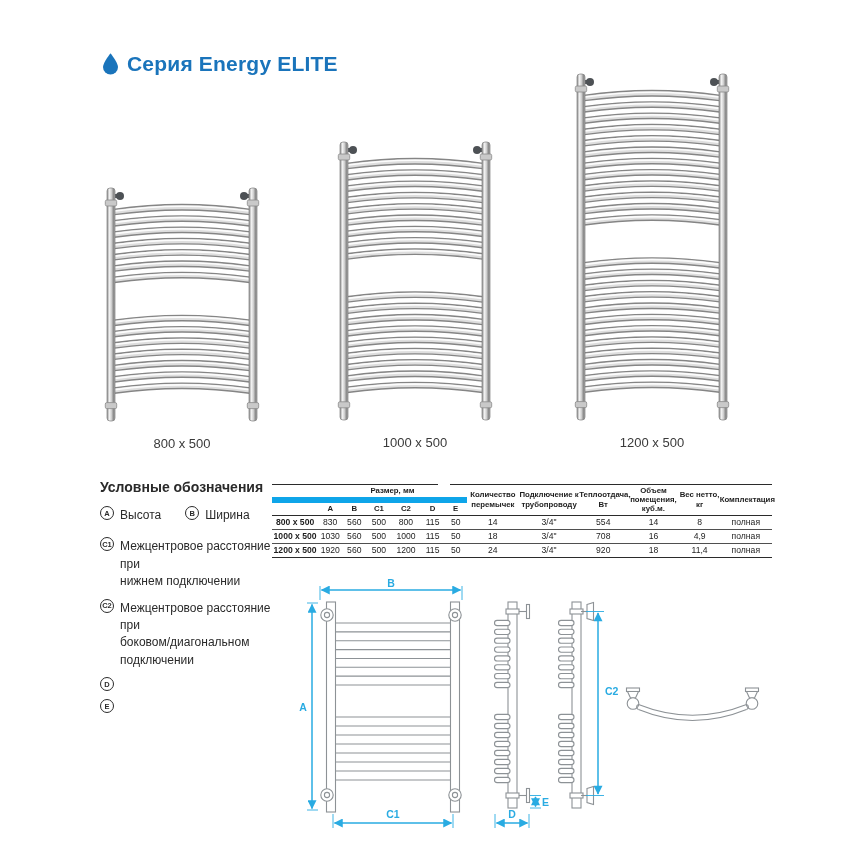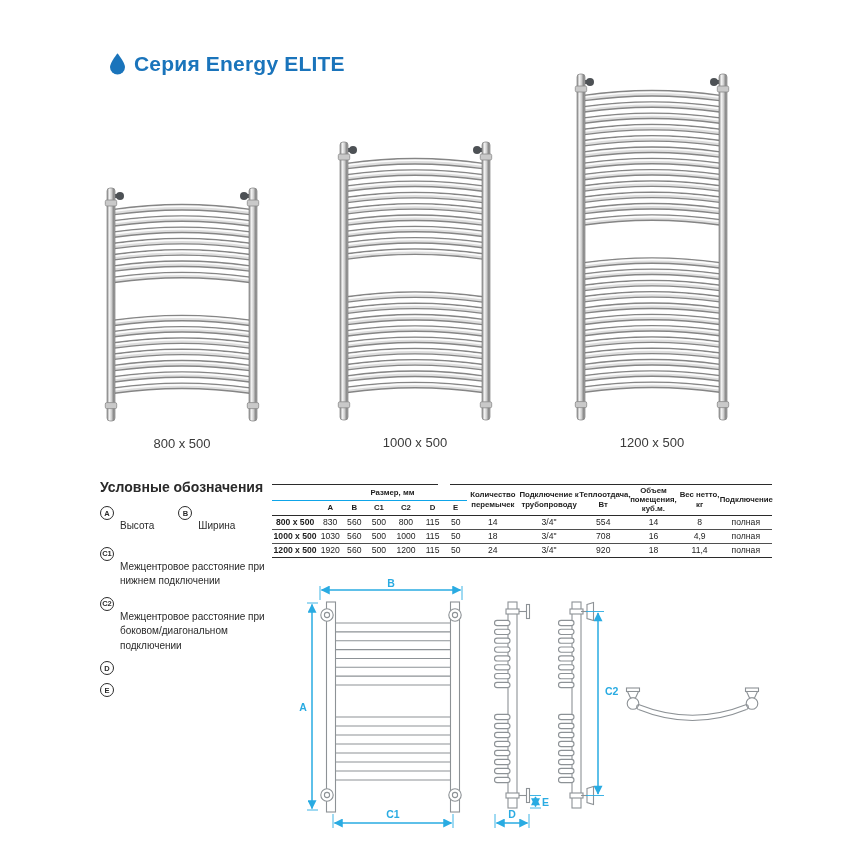--- a/index.html
+++ b/index.html
@@ -1,50 +1,50 @@
 <!DOCTYPE html>
 <html style="--accent: #1a74bb; --dim: #29abe2;"><head>
 <meta charset="utf-8">
 <style>
   :root { --accent:#1a74bb; --dim:#29abe2; }
   * { margin:0; padding:0; box-sizing:border-box; }
   body { background:#fff; font-family:"Liberation Sans", sans-serif; }
   .page { position:relative; width:850px; height:850px; background:#fff; overflow:hidden; }
 
   
-  header { position:absolute; left:110px; top:52px; display:flex; align-items:center; gap:9px; }
+  header { position:absolute; left:103px; top:52px; display:flex; align-items:center; gap:9px; }
   .drop { width:15px; height:22px; fill:var(--accent); }
   h1 { font-size:21px; font-weight:bold; color:var(--accent); letter-spacing:0.2px; }
 
   
   .product { position:absolute; text-align:center; }
   #prod-0 { left:96px;  top:176px; }
   #prod-1 { left:329px; top:130px; }
   #prod-2 { left:566px; top:62px;  }
   .product figcaption { margin-top:5px; font-size:13px; color:#3a3a3a; }
 
   
   .legend { position:absolute; left:100px; top:479px; width:182px; color:#2a2a2a; }
   .legend-title { font-size:14px; font-weight:bold; }
   .legend-rowAB { display:flex; gap:24px; margin-top:11px; }
   .legend-item { display:flex; align-items:flex-start; margin-top:8px; }
   .legend-item.first-block { margin-top:13px; }
   .sym { flex:0 0 auto; width:14px; height:14px; border:1px solid #2b2b2b; border-radius:50%;
          font-size:7.5px; font-weight:bold; display:flex; align-items:center; justify-content:center;
          margin-right:6px; background:#fff; }
-  .legend-text { font-size:10px; line-height:1.45; white-space:pre-line; padding-top:1px;margin-top:12px; }
+  .legend-text { font-size:12px; line-height:1.45; white-space:pre-line; padding-top:1px; }
 
   
   .tbl-wrap { position:absolute; left:272px; top:484px; width:500px; }
   .topline-l { position:absolute; top:0; left:0; width:166px; border-top:1.4px solid #2b2b2b; }
   .topline-r { position:absolute; top:0; left:178px; width:322px; border-top:1.4px solid #2b2b2b; }
   table { width:500px; border-collapse:collapse; table-layout:fixed; margin-top:1px; color:#1d1d1d; }
   th, td { text-align:center; vertical-align:middle; padding:0; }
   thead th { font-size:7.8px; font-weight:bold; line-height:1.2; height:15px; }
-  thead .underl { border-bottom:1px solid #0ea5e9;margin-top:16px; }
+  thead .underl { border-bottom:6px solid #0ea5e9;margin-top:16px; }
   thead tr:nth-child(2) th, thead th[rowspan] { border-bottom:1.4px solid #2b2b2b; }
   tbody td { font-size:8.6px; height:14px; border-bottom:1px solid #4f4f4f; }
   tbody tr:last-child td { border-bottom:1.3px solid #2b2b2b; }
   td.rname { font-weight:bold; }
 
   
   .drawings { position:absolute; left:290px; top:578px; }
   .ln  { stroke:#8d9296; fill:none; stroke-width:1.1; }
   .lnf { stroke:#8d9296; fill:#fff; stroke-width:1.1; }
   .dim-line { stroke:var(--dim); stroke-width:1.5; fill:none; }
@@ -359,21 +359,21 @@
         </colgroup>
         <thead>
           <tr>
             <th class="underl"></th>
             <th colspan="6" class="underl">Размер, мм</th>
             <th rowspan="2">Количество перемычек</th>
             <th rowspan="2">Подключение к трубопроводу</th>
             <th rowspan="2">Теплоотдача, Вт</th>
             <th rowspan="2">Объем помещения, куб.м.</th>
             <th rowspan="2">Вес нетто, кг</th>
-            <th rowspan="2">Подключение</th>
+            <th rowspan="2">Комплектация</th>
           </tr>
           <tr>
             <th></th>
             <th>A</th>
             <th>B</th>
             <th>C1</th>
             <th>C2</th>
             <th>D</th>
             <th>E</th>
           </tr>

